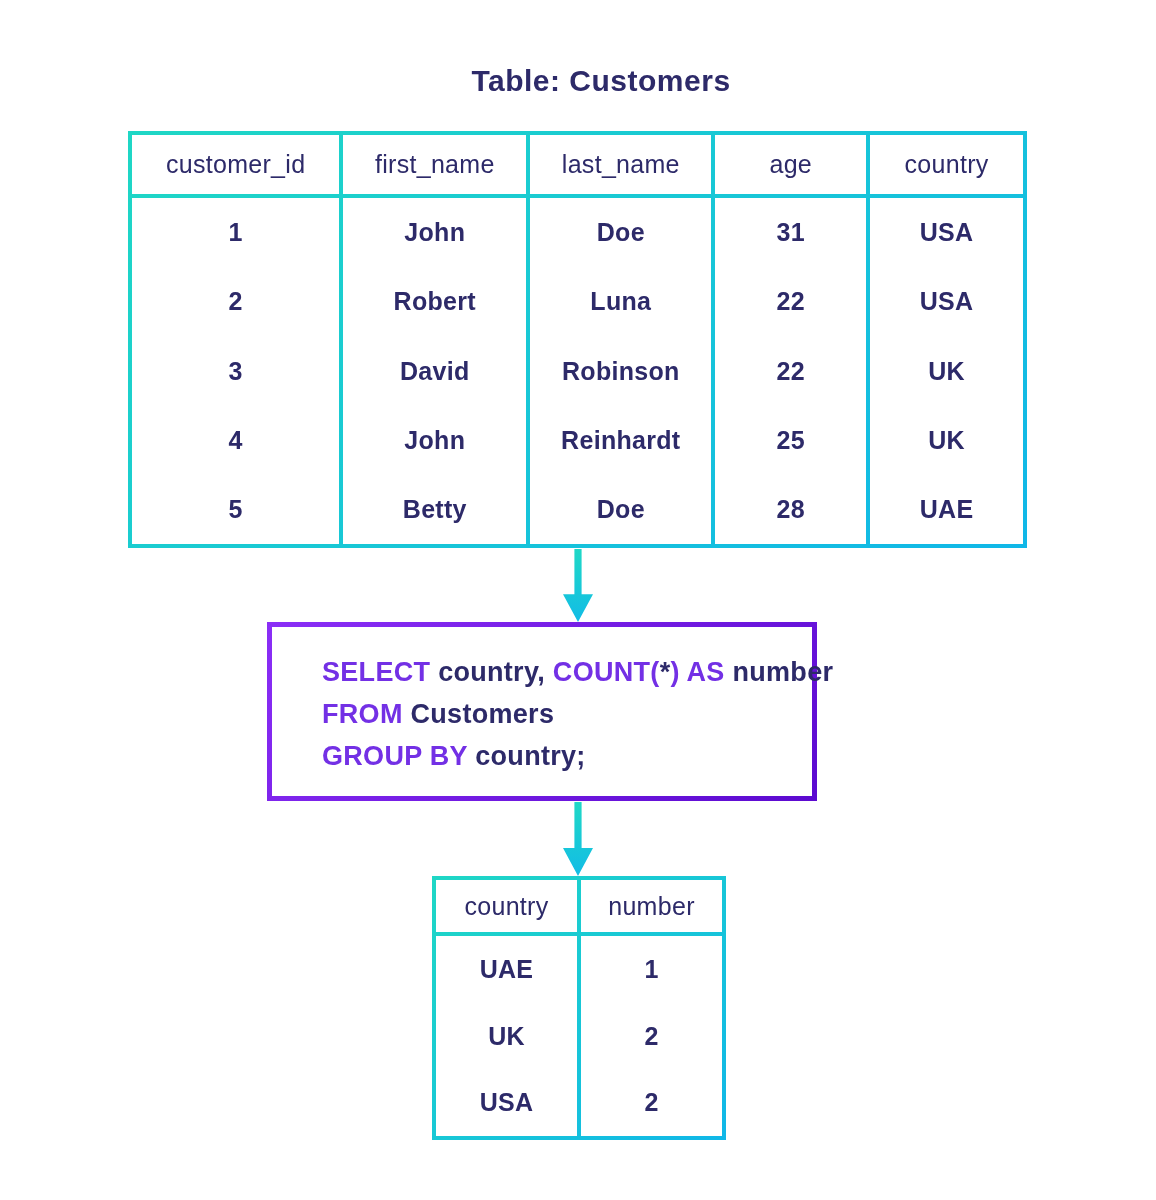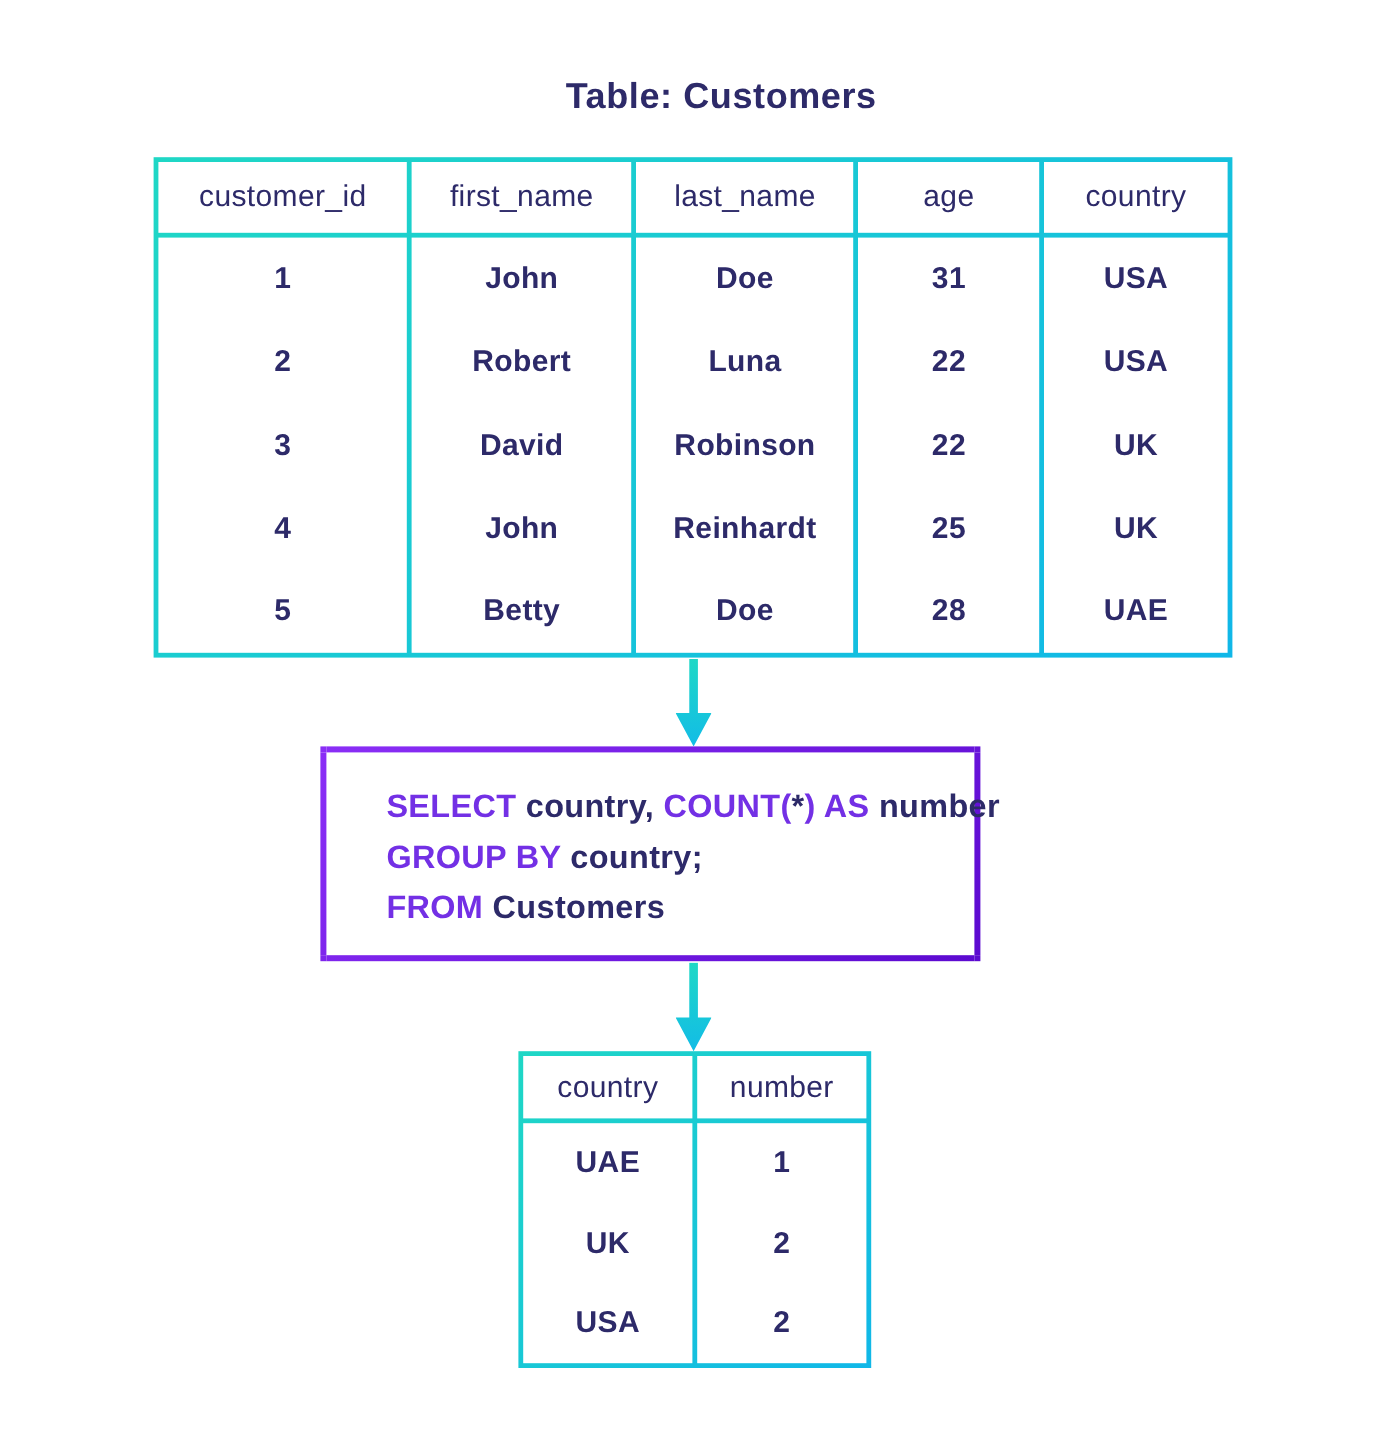--- a/index.html
+++ b/index.html
@@ -165,22 +165,22 @@
         <div class="td">UK</div>
         <div class="td">UK</div>
         <div class="td">UAE</div>
       </div>
     </div>
 
   <div class="arrow arrow1"></div>
 
   <div class="sql-box" id="sqlBox">
       <div class="sql-line"><span class="kw">SELECT </span><span>country, </span><span class="kw">COUNT(</span><span>*</span><span class="kw">) </span><span class="kw">AS </span><span>number</span></div>
+      <div class="sql-line"><span class="kw">FROM </span><span>Customers</span></div>
       <div class="sql-line"><span class="kw">GROUP BY </span><span>country;</span></div>
-      <div class="sql-line"><span class="kw">FROM </span><span>Customers</span></div>
     </div>
 
   <div class="arrow arrow2"></div>
 
   <div class="grid-table result" id="resultTable">
       <div class="th" style="grid-area: 1 / 1;">country</div>
       <div class="th" style="grid-area: 1 / 2;">number</div>
       <div class="tcol" style="grid-area: 2 / 1;">
         <div class="td">UAE</div>
         <div class="td">UK</div>

